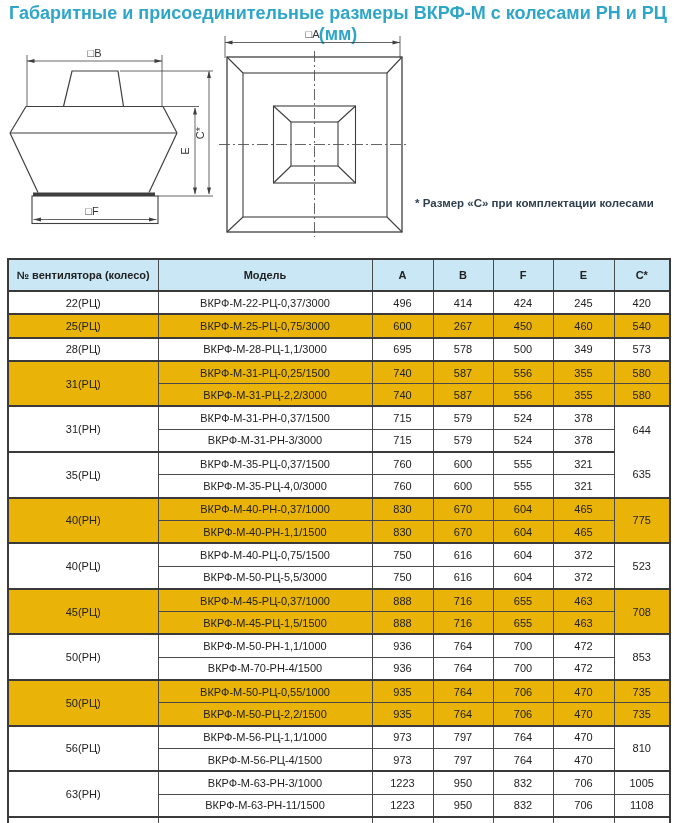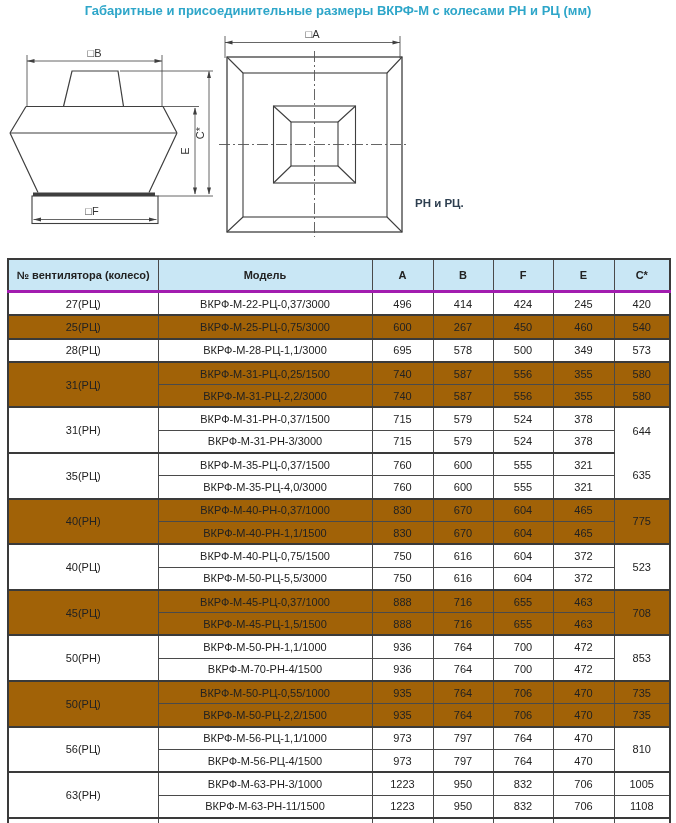--- a/index.html
+++ b/index.html
@@ -1,32 +1,32 @@
 <!DOCTYPE html>
 <html><head>
 <meta charset="utf-8">
 <style>
   html,body{margin:0;padding:0;background:#ffffff;}
   body{width:676px;height:823px;position:relative;overflow:hidden;
        font-family:"Liberation Sans","DejaVu Sans",sans-serif;color:#222;}
   .page-title{position:absolute;top:3px;left:0;width:676px;text-align:center;
-       font-size:13px;font-weight:bold;}
+       font-size:18px;font-weight:bold;}
   .drawing-svg{position:absolute;top:0;left:0;}
   .note{position:absolute;left:415px;top:196px;width:256px;
        font-size:11.5px;font-weight:600;color:#2e3f50;line-height:1.35;}
   .tbl-wrap{position:absolute;left:7px;top:258px;}
   table{border-collapse:collapse;table-layout:fixed;width:662px;
        font-size:11px;}
   th,td{border:1px solid #4a4a4a;text-align:center;vertical-align:middle;
        padding:0 2px;overflow:hidden;white-space:nowrap;}
   table{border:2px solid #3a3a3a;}
-  th{height:30px;background:#c9e7f5;font-weight:bold;border-bottom:3px solid #a21caf;}
+  th{height:30px;background:#c9e7f5;font-weight:bold;border-bottom:1px solid #a21caf;}
   td{height:21.3px;background:#ffffff;}
   tr.gs td{border-top:2px solid #3a3a3a;}
-  tr.shade td{background:#a16207;}
+  tr.shade td{background:#eab308;}
   td.cblock{padding:0;margin-top:12px;}
   td.cblock .half{height:50%;display:flex;align-items:center;justify-content:center;}
   svg text{font-family:"Liberation Sans","DejaVu Sans",sans-serif;font-size:11px;fill:#333;}
 </style>
 </head>
 <body>
 
 <div class="page-title" style="color:#2ea6c9;">Габаритные и присоединительные размеры ВКРФ-М с колесами РН и РЦ (мм)</div>
 
 <svg class="drawing-svg" width="676" height="252" viewBox="0 0 676 252">
@@ -77,21 +77,21 @@
     <rect x="273.5" y="106" width="82" height="77"></rect>
     <rect x="291" y="122" width="47" height="44"></rect>
     <path d="M273.5,106 L291,122 M355.5,106 L338,122 M273.5,183 L291,166 M355.5,183 L338,166"></path>
 
     <path d="M219,144.5 L407,144.5" stroke="#555" stroke-width="0.9" stroke-dasharray="11 3 2 3"></path>
     <path d="M314.5,51 L314.5,237" stroke="#555" stroke-width="0.9" stroke-dasharray="11 3 2 3"></path>
   </g>
 </svg>
 
 <div class="note">
-  <div>РН и РЦ.</div>
+  <div>* Размер «С» при комплектации колесами</div>
 </div>
 
 <div class="tbl-wrap">
   <table>
     <colgroup>
       <col style="width:150px">
         <col style="width:214px">
         <col style="width:61px">
       <col style="width:60px">
         <col style="width:60px">
@@ -104,21 +104,21 @@
           <th>Модель</th>
           <th>A</th>
           <th>B</th>
           <th>F</th>
           <th>E</th>
           <th>C*</th>
         </tr>
       </thead>
     <tbody id="tbody-main">
         <tr class="gs">
-          <td rowspan="1">27(РЦ)</td>
+          <td rowspan="1">22(РЦ)</td>
           <td>ВКРФ-М-22-РЦ-0,37/3000</td>
           <td>496</td>
           <td>414</td>
           <td>424</td>
           <td>245</td>
           <td>420</td>
         </tr>
         <tr class="gs shade">
           <td rowspan="1">25(РЦ)</td>
           <td>ВКРФ-М-25-РЦ-0,75/3000</td>

